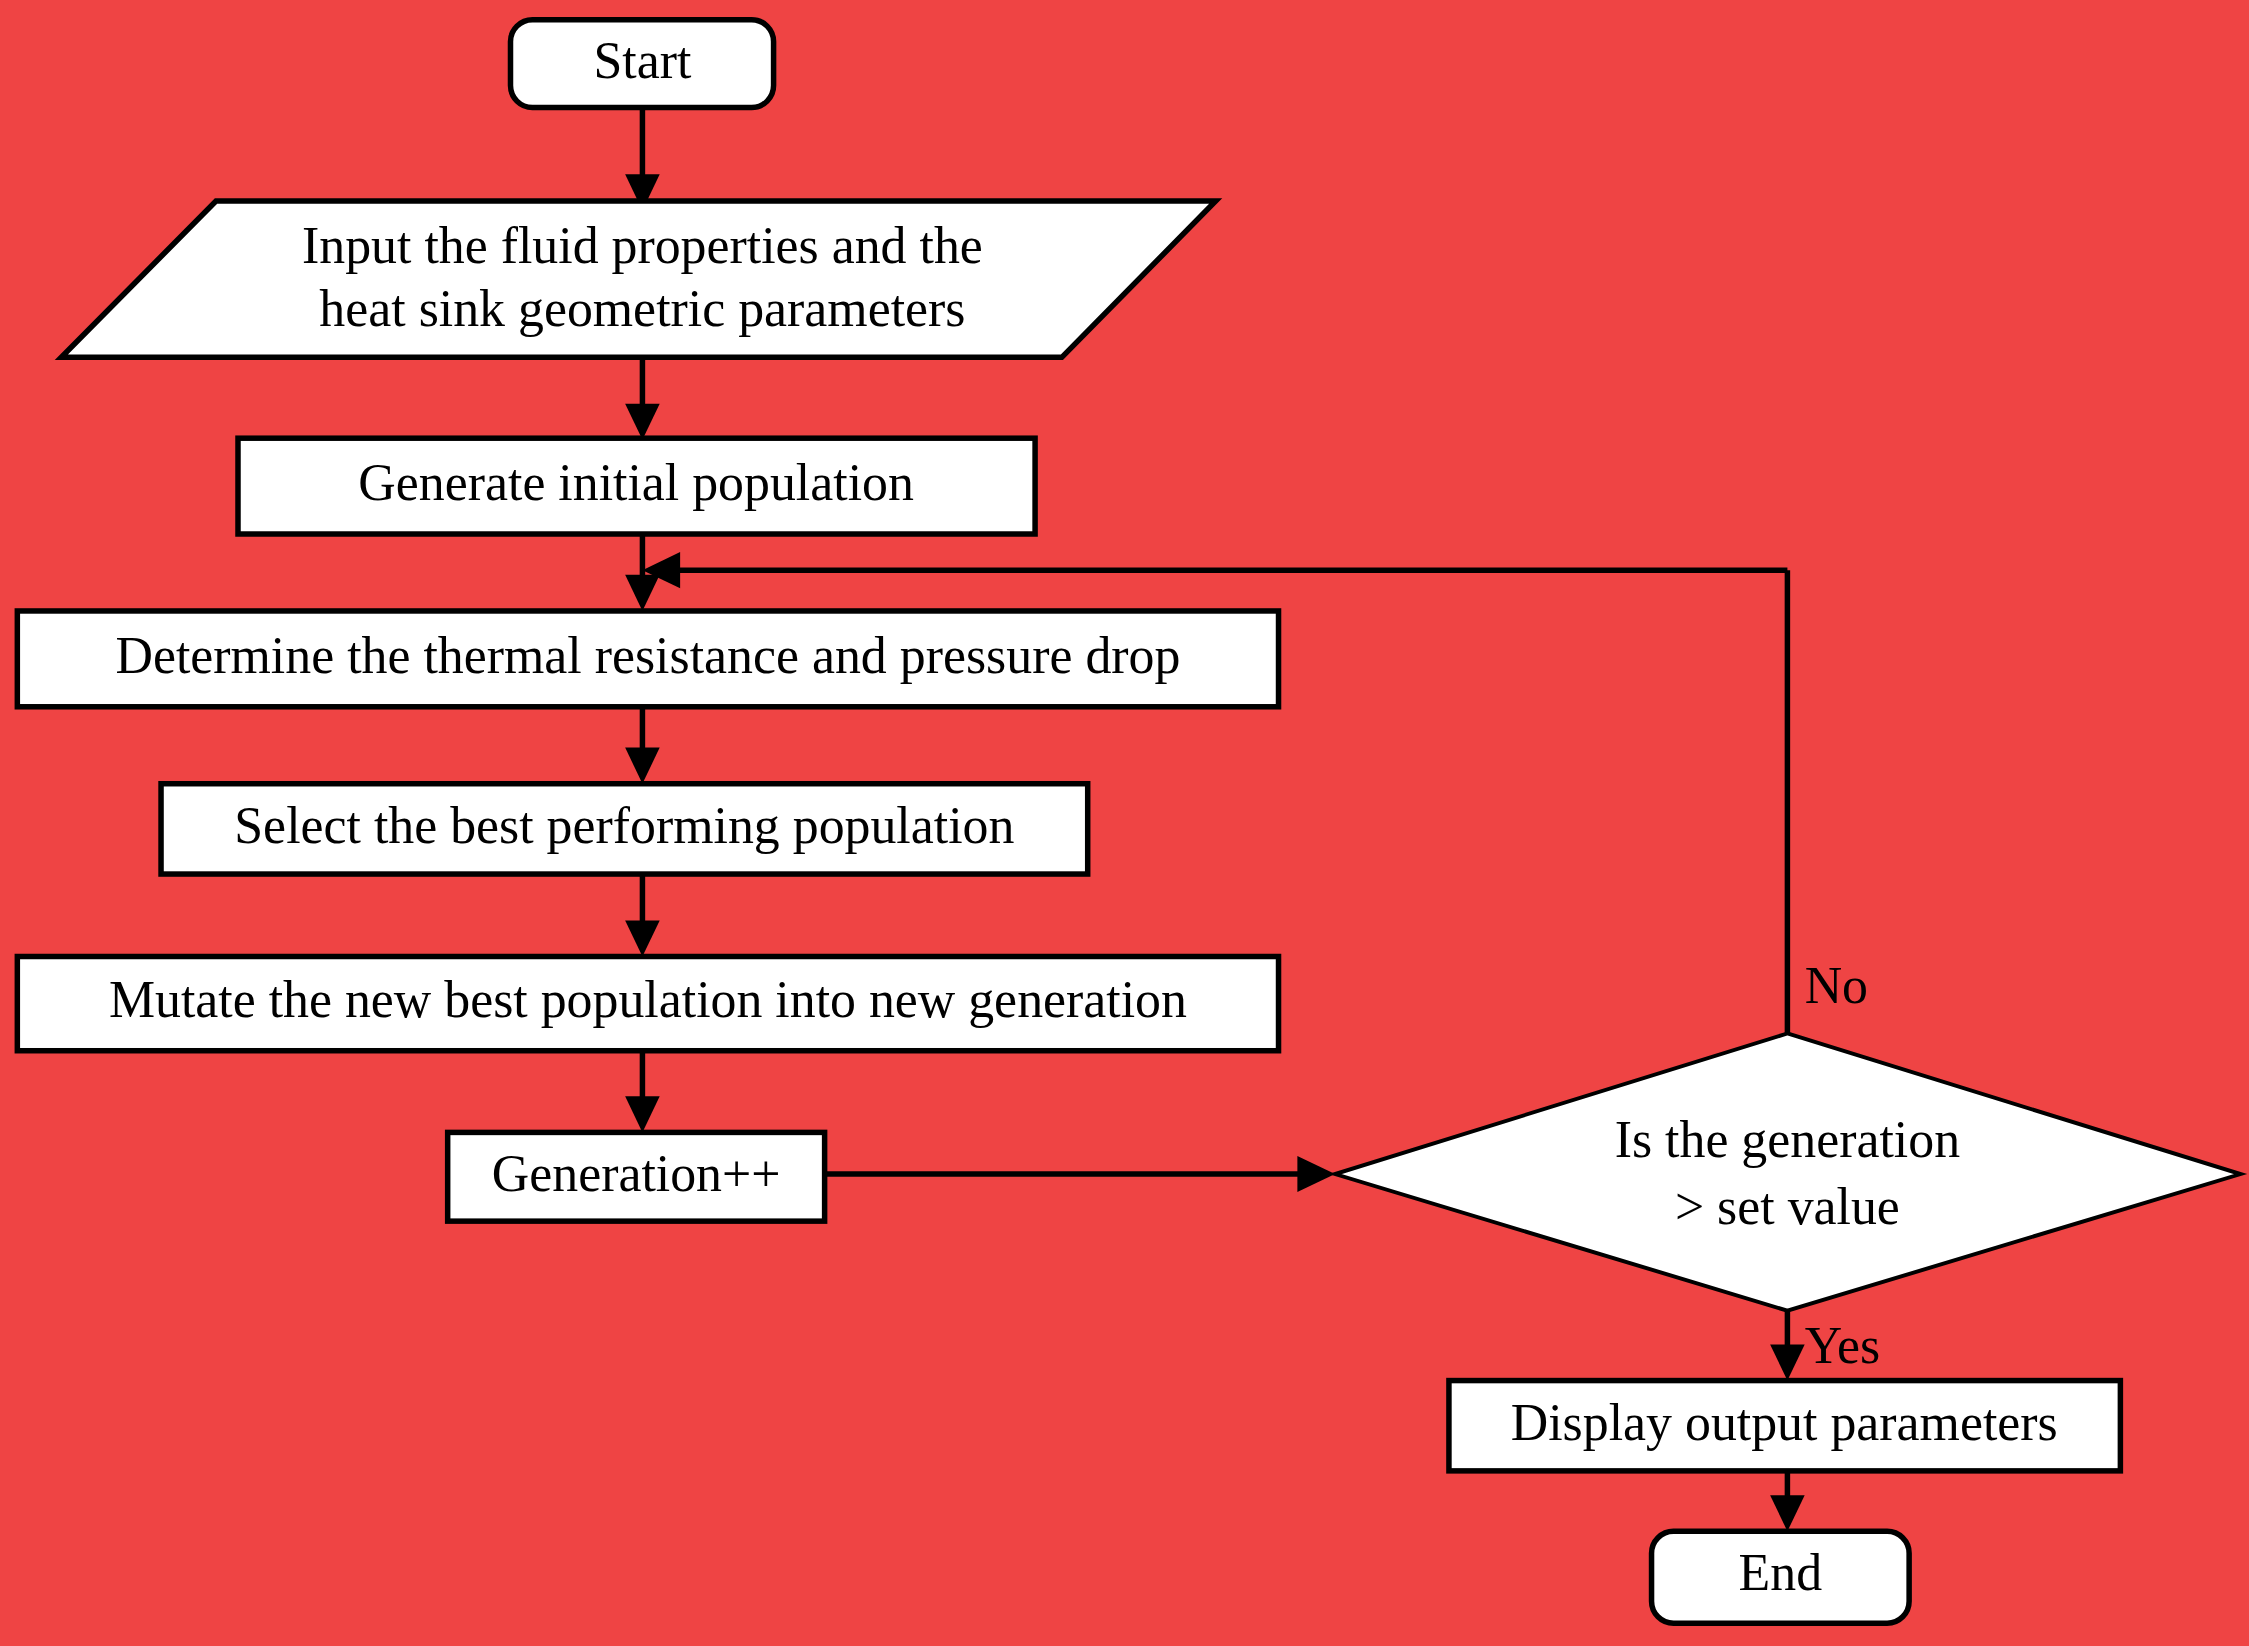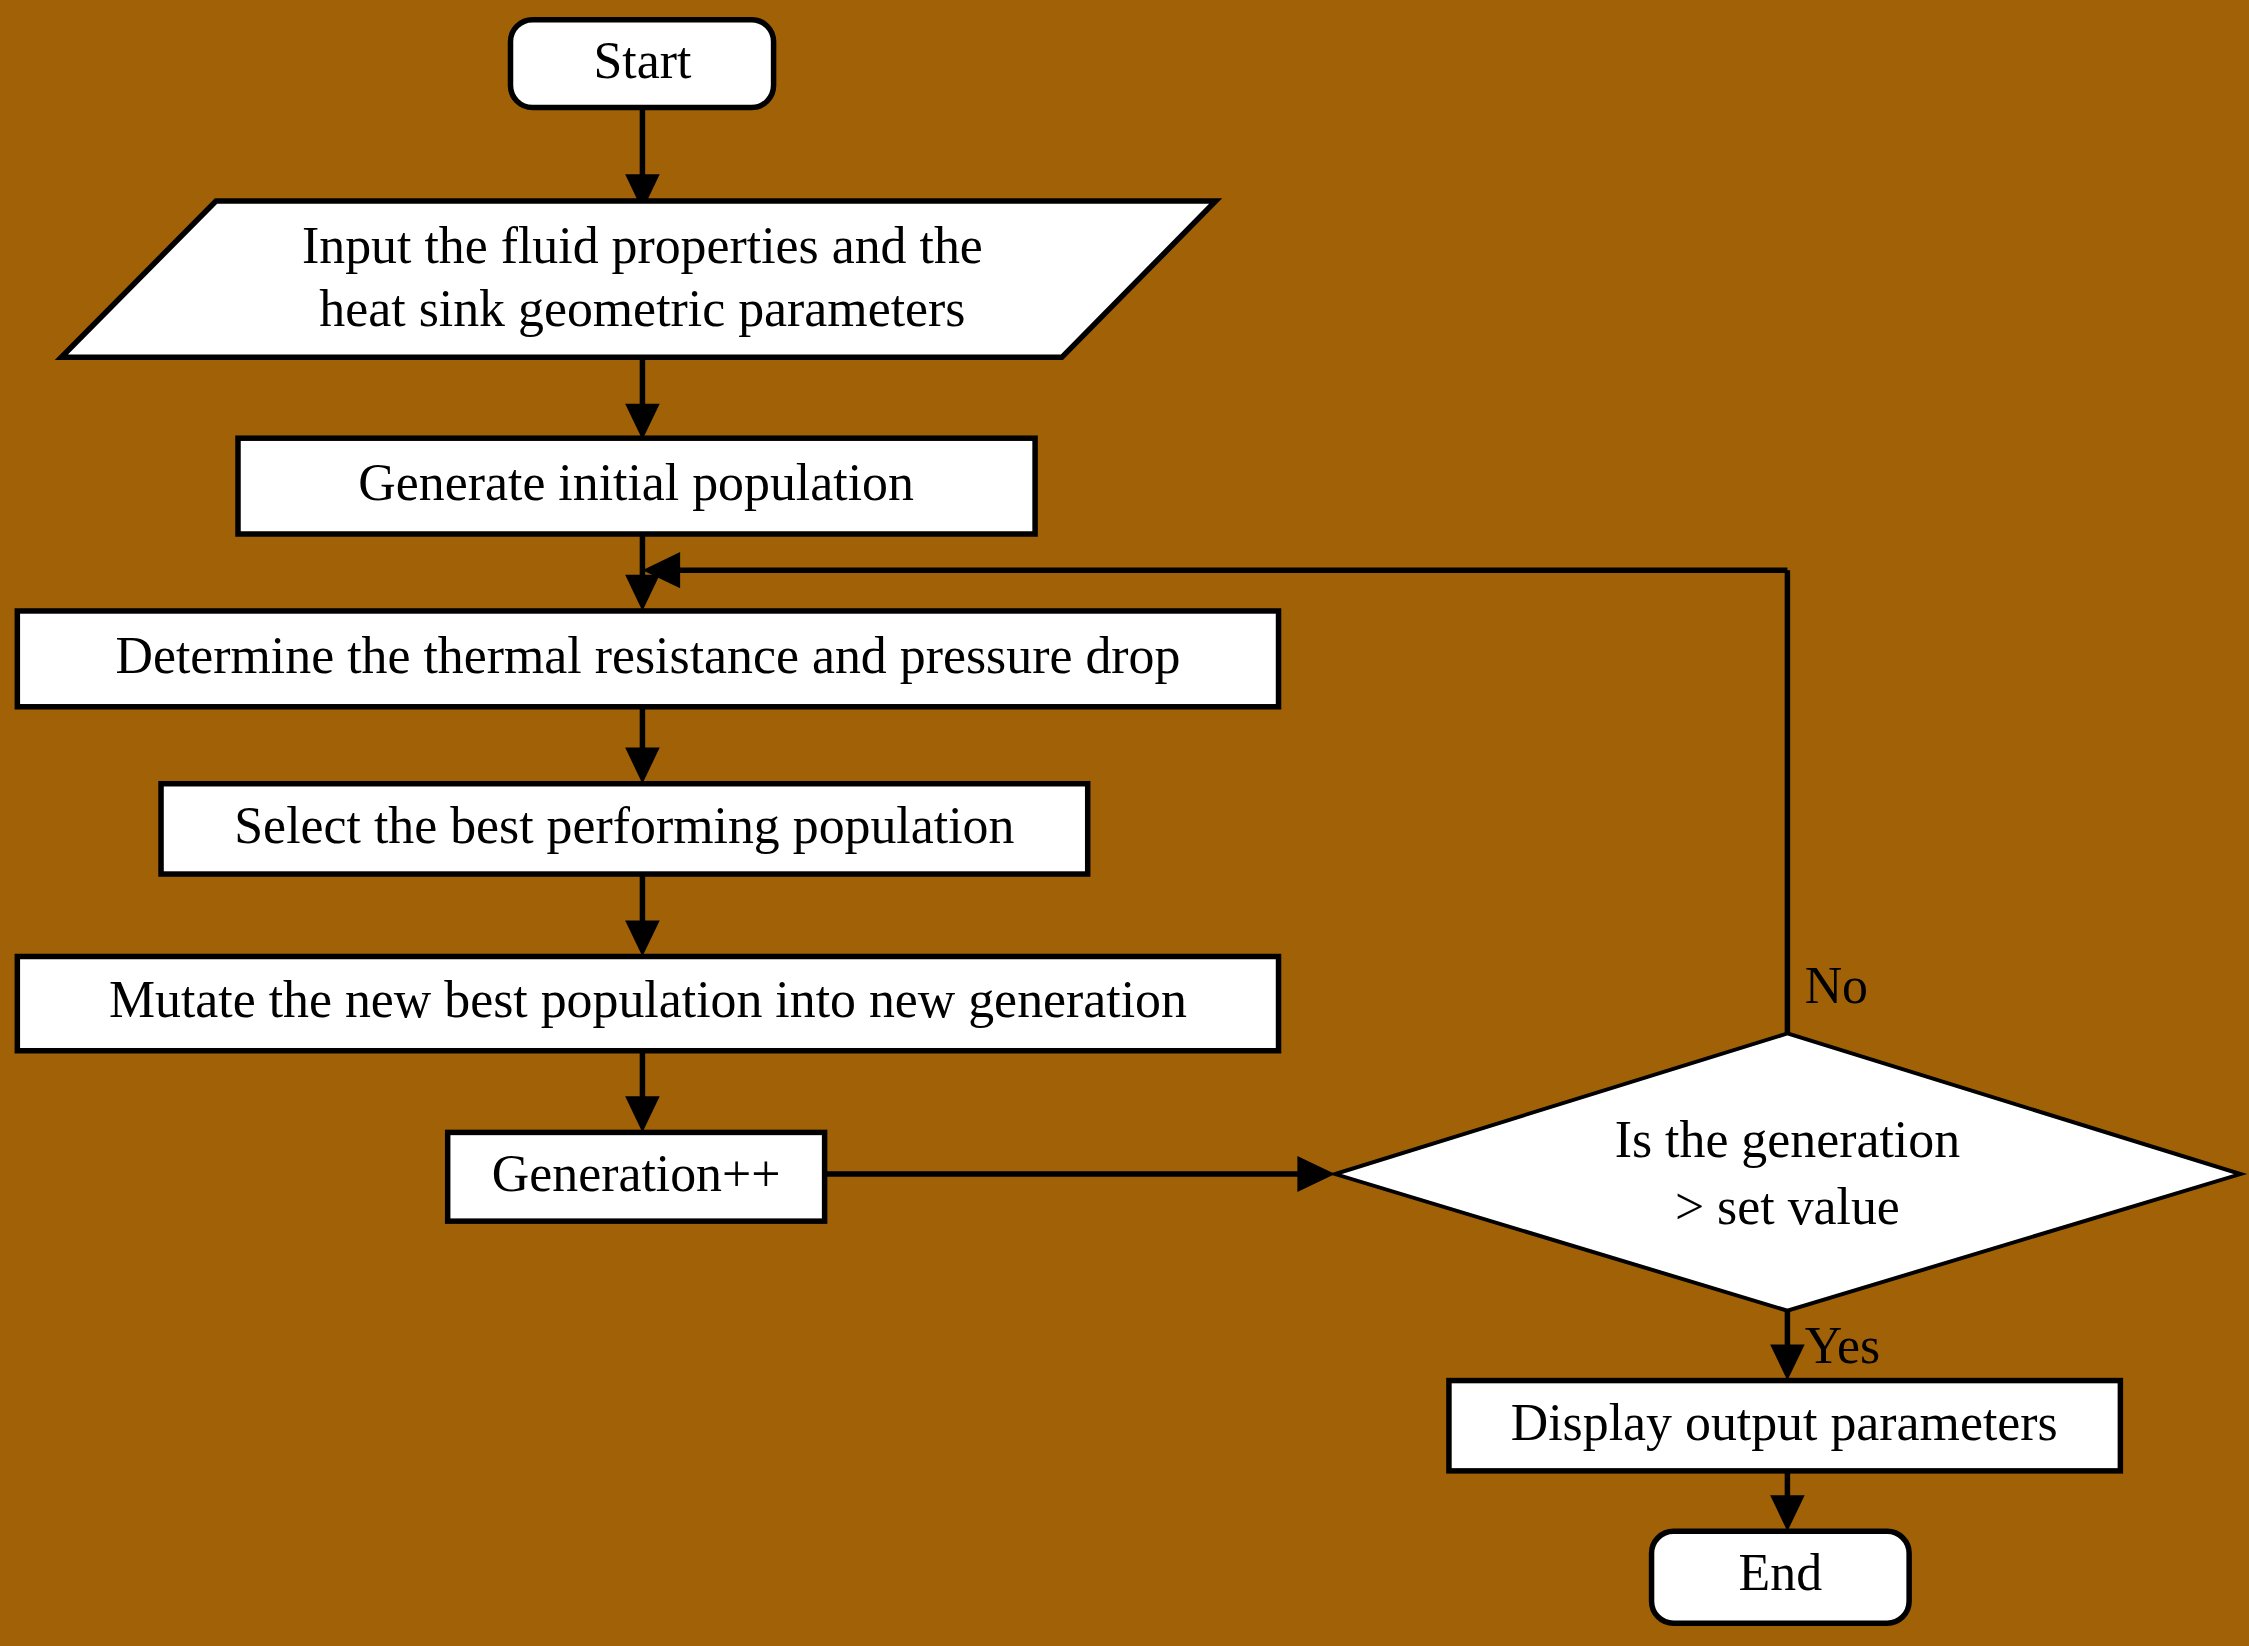--- a/index.html
+++ b/index.html
@@ -5,21 +5,21 @@
 <style>
   html, body {
     margin: 0;
     padding: 0;
     background: #ffffff;
   }
   #chart-root {
     position: relative;
     width: 2250px;
     height: 1646px;
-    background: #a16207;
+    background: #ef4444;
     overflow: hidden;
   }
   svg#flowchart-svg {
     display: block;
     width: 2250px;
     height: 1646px;
   }
   .node-shape {
     fill: #ffffff;
     stroke: #000000;

